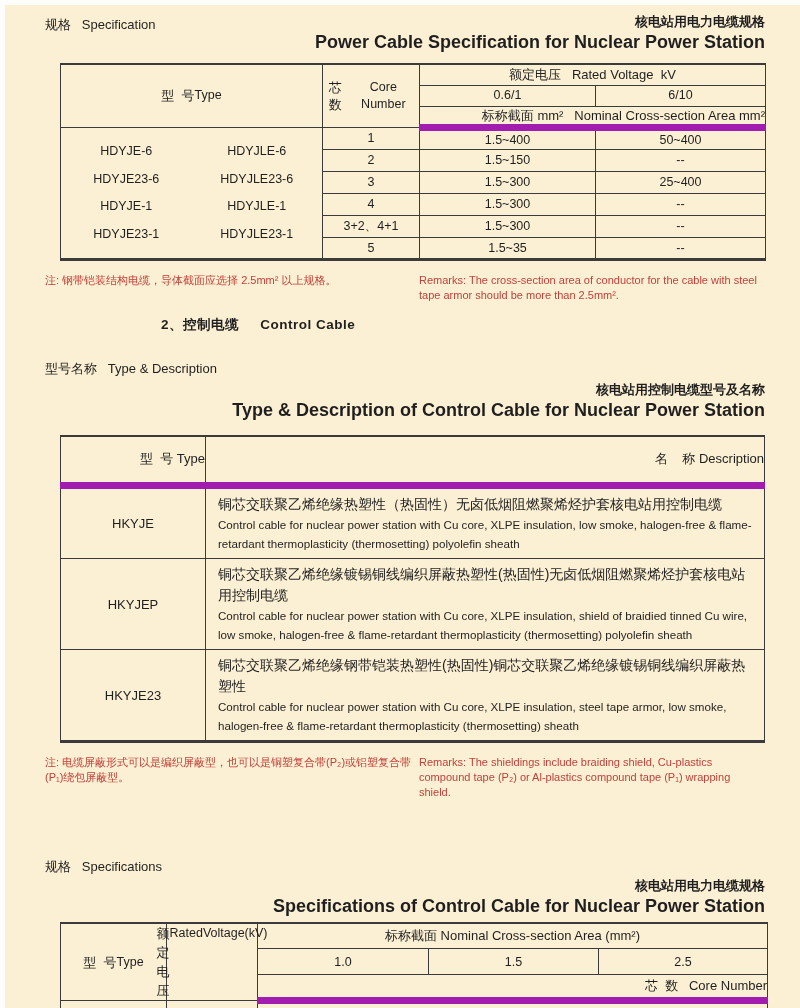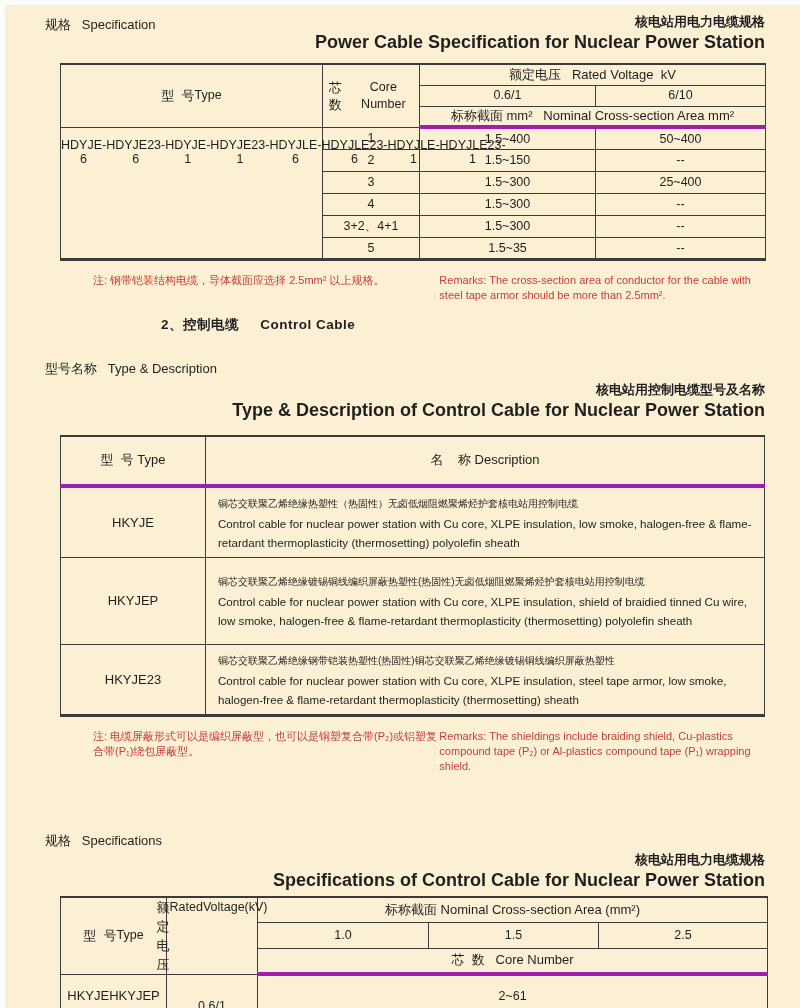--- a/index.html
+++ b/index.html
@@ -21,48 +21,48 @@
   .head-row { display:flex; justify-content:space-between; align-items:flex-start; }
   .sec-label { font-size:13px; padding-top:4px; }
   .titles { text-align:right; line-height:20px; }
   .title-zh { font-size:13px; font-weight:bold; }
   .title-en { font-size:18px; font-weight:bold; }
 
   table { border-collapse:collapse; table-layout:fixed; margin-left:15px; }
   td, th { border:1px solid #3b3b3b; font-weight:normal; text-align:center;
            vertical-align:middle; font-size:12.5px; padding:0; }
   table.doc { border:1px solid #3b3b3b; border-top-width:2px; border-bottom-width:3px; }
-  table.doc thead tr.last-head th { border-bottom:4px solid #a21caf; }
+  table.doc thead tr.last-head th { border-bottom:7px solid #a21caf;text-align:right; }
 
   .t1 { width:705px; margin-top:11px; }
   .t1 th { line-height:17px; }
   .t1 thead tr { height:21px; }
   .t1 tbody tr { height:22px; }
   .zh13 { font-size:13px; }
   .stack { display:flex; flex-direction:row; justify-content:center; }
   .typecols { display:flex; width:100%; height:126px; }
-  .typecol { flex:1; display:flex; flex-direction:row; justify-content:space-around;
+  .typecol { flex:1; display:flex; flex-direction:column; justify-content:space-around;
              padding:8px 0; }
   .typecol div { font-size:12.5px; }
 
   .notes { display:flex; justify-content:space-between; margin-top:12px;
-           color:#c0413a; font-size:11px; line-height:15px;margin-left:48px; }
+           color:#c0413a; font-size:11px; line-height:15px; }
   .notes .n-zh { width:368px; }
   .notes .n-en { width:346px; }
 
   .heading2 { margin-top:13px; margin-left:116px; font-size:13.5px; font-weight:bold;
               letter-spacing:0.5px; }
 
   .sub-label { margin-top:26px; font-size:13px; }
 
   .t2 { width:705px; margin-top:15px; }
   .t2 col.c1 { width:145px; }
   .t2 thead tr { height:50px; }
   .t2 .desc { text-align:left; padding:5px 12px; }
-  .t2 .desc-zh { font-size:10px; line-height:21px; }
+  .t2 .desc-zh { font-size:14px; line-height:21px; }
   .t2 .desc-en { font-size:11.6px; line-height:19px; }
   .t2 .type-cell { font-size:13px; }
 
   .sec3 { margin-top:54px; }
   .t3 { width:707px; margin-top:6px; }
   .t3 thead tr { height:22px; }
   .t3 th { line-height:16px; }
 
   .line2 { line-height:19px; }
 </style>

